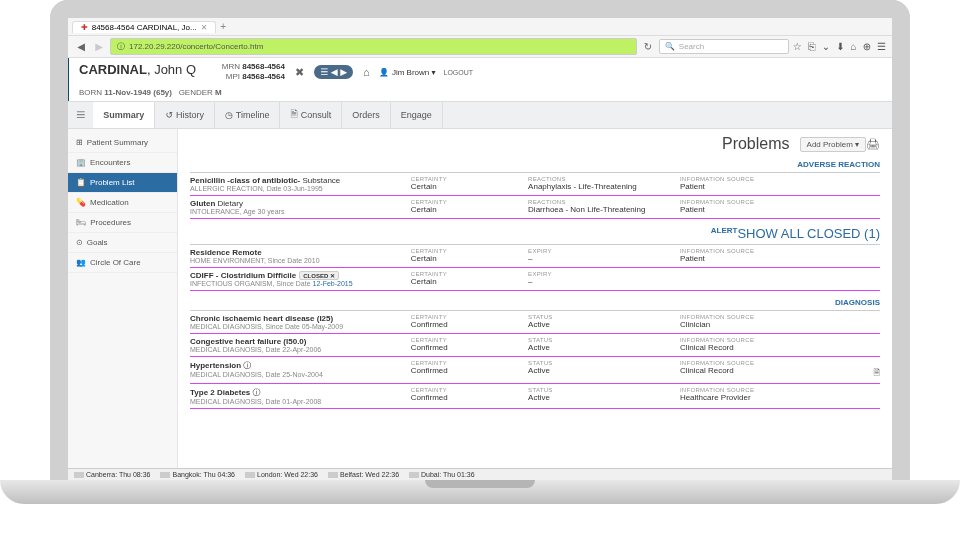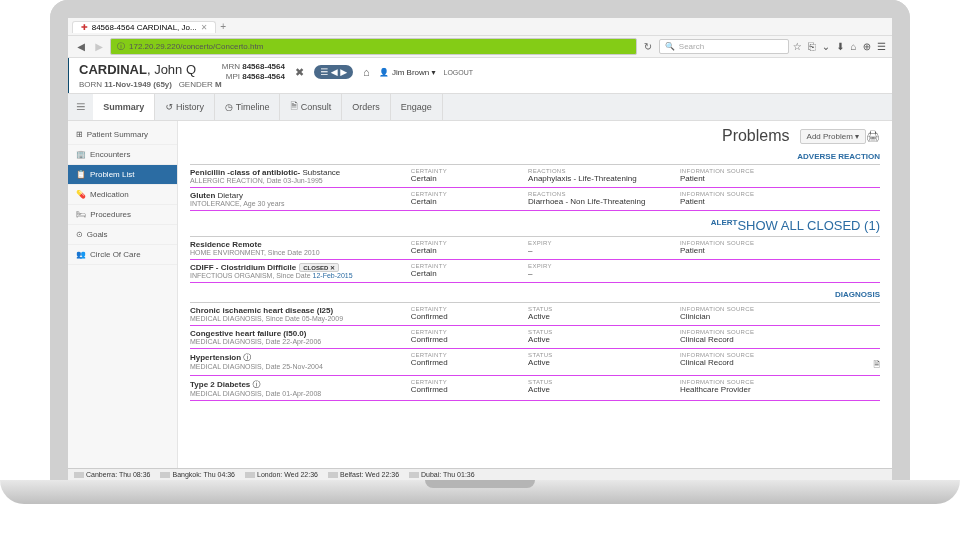--- a/index.html
+++ b/index.html
@@ -8,29 +8,29 @@
 .screen{width:860px;height:480px;margin:0 auto;border:18px solid #d0d0d0;border-bottom:none;border-radius:18px 18px 0 0;background:#fff;overflow:hidden;position:relative}
 .screen::before{content:"";position:absolute;top:-12px;left:50%;transform:translateX(-50%);width:6px;height:6px;background:#888;border-radius:50%}
 .base{width:960px;height:24px;background:linear-gradient(#e8e8e8,#bfbfbf);border-radius:0 0 40px 40px;margin:0 auto;position:relative}
 .base::after{content:"";position:absolute;left:50%;top:0;transform:translateX(-50%);width:110px;height:8px;background:#b5b5b5;border-radius:0 0 10px 10px}
 .browser-tab-bar{height:18px;background:#f5f5f5;border-bottom:1px solid #ddd;display:flex;align-items:center;padding-left:4px}
 .tab{background:#fff;border:1px solid #ddd;border-bottom:none;padding:1px 8px;font-size:8px;display:flex;align-items:center;gap:4px;border-radius:3px 3px 0 0}
 .tab .x{color:#999;font-size:8px}
 .tab-plus{margin-left:4px;color:#888;font-size:10px}
 .addr-bar{height:22px;background:#f5f5f5;border-bottom:1px solid #ddd;display:flex;align-items:center;gap:4px;padding:0 6px}
 .addr-btn{width:14px;height:14px;color:#666;font-size:10px;display:flex;align-items:center;justify-content:center}
-.url-box{flex:1;background:#84cc16;border:1px solid #ccc;border-radius:2px;font-size:8px;padding:2px 6px;color:#555}
+.url-box{flex:1;background:#bef264;border:1px solid #ccc;border-radius:2px;font-size:8px;padding:2px 6px;color:#555}
 .search-box{width:130px;background:#fff;border:1px solid #ccc;border-radius:2px;font-size:8px;padding:2px 6px;color:#aaa;display:flex;align-items:center;gap:3px}
 .toolbar-icons{display:flex;gap:6px}
 .toolbar-icons span{font-size:10px;color:#555}
 .content{height:calc(100% - 40px - 12px);display:flex;flex-direction:column}
 .patient-hdr{padding:4px 10px;display:flex;justify-content:flex-start;align-items:flex-start;border-left:1px solid #0c4a6e}
 .patient-hdr .left .name{font-size:13px;color:#333}
 .patient-hdr .left .name b{font-weight:700}
-.patient-hdr .left .meta{font-size:8px;color:#666;margin-top:3px}
+.patient-hdr .left .meta{font-size:8px;color:#666;margin-top:11px}
 .patient-hdr .right{display:flex;align-items:center;gap:8px}
 .ids{font-size:8px;color:#666;text-align:right;line-height:1.3}
 .ids b{color:#333}
 .ico-btn{font-size:11px;color:#666;padding:2px}
 .list-toggle{background:#4a6a8a;color:#fff;padding:2px 6px;border-radius:8px;font-size:9px}
 .user-lbl{font-size:8px;color:#333}
 .logout{font-size:7px;color:#666}
 .nav-tabs{display:flex;background:#eef0f2;border-top:1px solid #ddd;border-bottom:1px solid #ddd}
 .nav-tabs .tab-item{padding:4px 10px;font-size:9px;color:#555;display:flex;align-items:center;gap:3px;border-right:1px solid #ddd}
 .nav-tabs .tab-item.active{background:#fff;font-weight:600}

